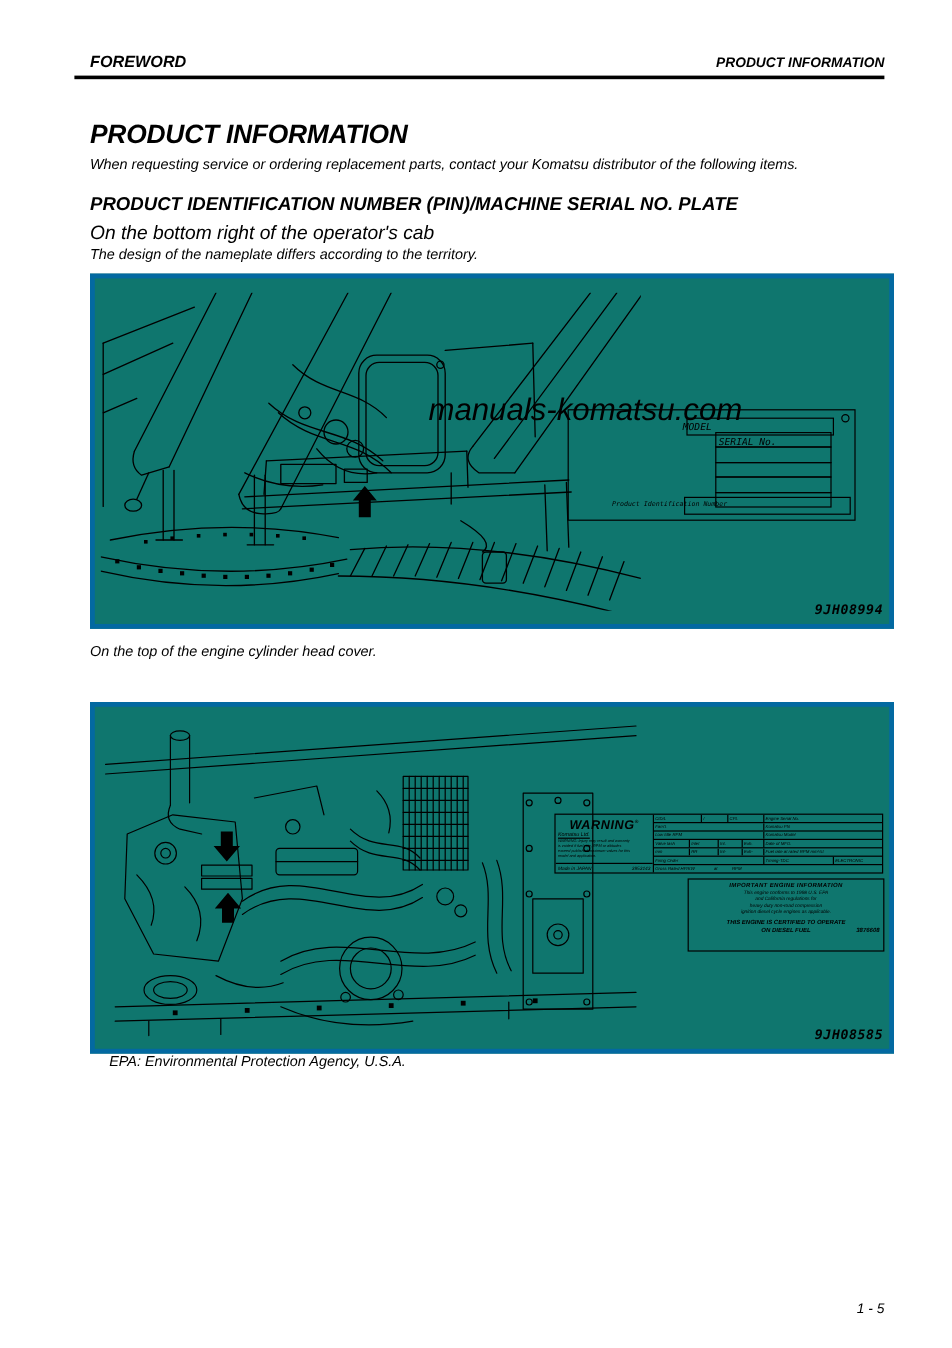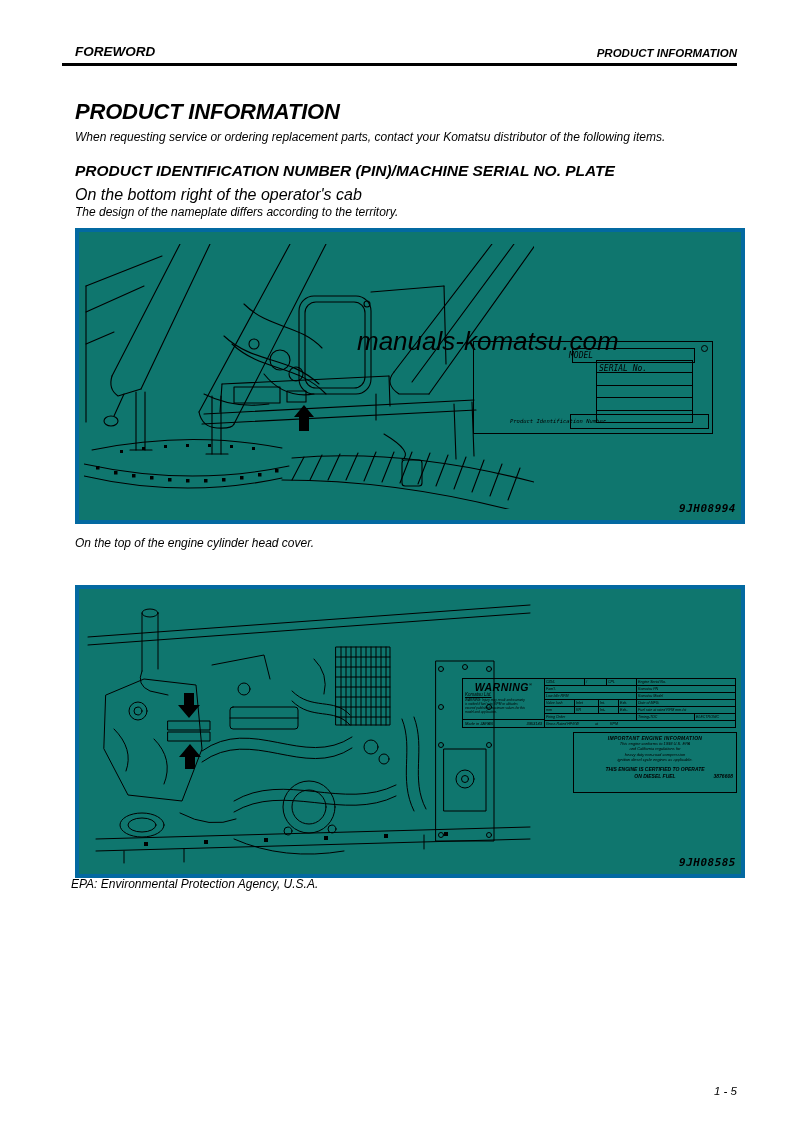--- a/index.html
+++ b/index.html
@@ -16,21 +16,21 @@
   .footer-page{right:56px;top:1085px;font-size:11.5px;}
 
   
   .doc-title{left:75px;top:99px;font-size:22px;font-weight:bold;letter-spacing:-0.2px;}
   .intro{left:75px;top:130px;font-size:12px;}
   .sec-head1{left:75px;top:162px;font-size:15.5px;font-weight:bold;}
   .s1-line1{left:75px;top:186px;font-size:16px;}
   .s1-line2{left:75px;top:205px;font-size:12px;}
   .sec-head2{left:75px;top:538px;font-size:15.5px;font-weight:bold;}
   .s2-line1{left:75px;top:536px;font-size:12px;}
-  .epa-caption{left:71px;top:877px;font-size:12px;}
+  .epa-caption{left:91px;top:877px;font-size:12px;}
 
   
   .figure{border:4px solid #0369a1;background:#0f766e;}
   .fig1{left:75px;top:228px;width:662px;height:288px;}
   .fig2{left:75px;top:585px;width:662px;height:285px;}
   .fig-code{right:5px;bottom:5px;font-family:"DejaVu Sans Mono",monospace;
             font-weight:bold;font-size:11px;letter-spacing:0.5px;}
   .watermark{left:278px;top:94px;font-size:26px;color:#000;z-index:5;white-space:nowrap;}
 
   

